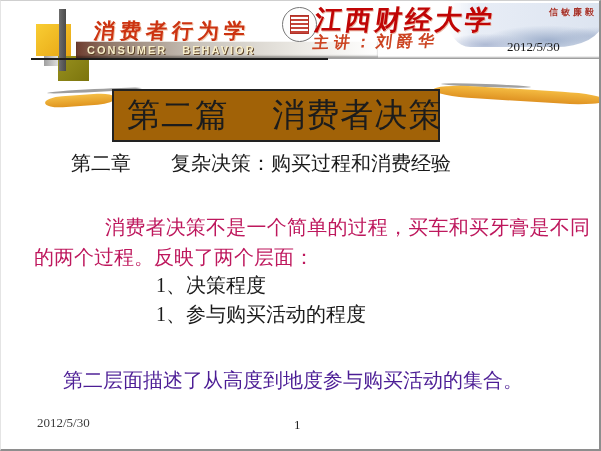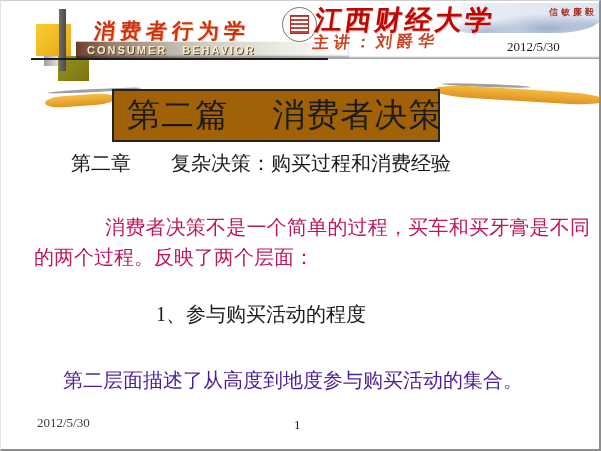--- a/index.html
+++ b/index.html
@@ -25,21 +25,21 @@
   .olive-square{left:57px;top:55px;width:31px;height:25px;
     background:linear-gradient(135deg,#98901f,#7c750d);z-index:2;}
   .v-bar{left:58px;top:8px;width:7px;height:62px;
     background:linear-gradient(to right,#6d6d6d,#4a4a4a);z-index:3;}
 
   .course-title-cn{left:93px;top:16px;
     font-size:21px;font-weight:bold;letter-spacing:5px;
     color:#cc3311;transform:skewX(-6deg);
     text-shadow:1px 1px 0 #f0c9b0;z-index:4;}
 
-  .en-bar{left:75px;top:40px;width:273px;height:17px;z-index:4;
+  .en-bar{left:75px;top:40px;width:302px;height:17px;z-index:4;
     background:linear-gradient(to right,#6e3c2e 0%,#937c6d 12%,#c9c3ba 40%,#eceae5 75%,#ffffff 100%);
     box-shadow:inset 0 1px 0 rgba(255,255,255,.7),inset 0 -2px 2px rgba(0,0,0,.35);
     display:flex;align-items:center;}
   .en-bar span{font-family:"Liberation Sans","DejaVu Sans",sans-serif;
     font-size:11px;font-weight:bold;letter-spacing:2px;white-space:pre;
     color:#f7edc8;text-shadow:1px 1px 0 #5d4326;padding-left:11px;}
 
   .dark-line{left:30px;top:57px;width:297px;height:2px;background:#1c1c1c;z-index:4;}
   .silver-line{left:327px;top:55px;width:274px;height:3px;
     background:linear-gradient(to bottom,#ffffff,#8d8d8d);z-index:3;}
@@ -49,21 +49,21 @@
     background:#fdfdfd;border:1px solid #777;z-index:5;
     display:flex;align-items:center;justify-content:center;}
   .logo .seal{width:17px;height:17px;border:1px solid #b03026;
     background:repeating-linear-gradient(0deg,#c5443a 0 2px,#ffffff 2px 4px);}
   .univ-name{left:314px;top:1px;font-size:27px;font-weight:bold;
     color:#c00505;letter-spacing:3px;transform:skewX(-8deg);
     text-shadow:1px 1px 0 #e8b3a0;z-index:5;white-space:nowrap;}
   .lecturer{left:312px;top:31px;font-size:16px;font-weight:bold;
     color:#cc4422;letter-spacing:5px;transform:skewX(-8deg) rotate(-1deg);z-index:5;white-space:nowrap;}
 
-  .banner{left:446px;top:2px;width:155px;height:30px;z-index:2;
+  .banner{left:446px;top:2px;width:155px;height:44px;z-index:2;
     background:
       radial-gradient(60px 16px at 25% 95%, #aebad4 0%, rgba(174,186,212,0) 70%),
       radial-gradient(85px 20px at 65% 85%, #9fb0cc 0%, rgba(159,176,204,0) 75%),
       radial-gradient(55px 13px at 95% 75%, #b8c4da 0%, rgba(184,196,218,0) 70%),
       linear-gradient(to right, rgba(232,237,246,0) 0%, #e8edf6 18%, #dce4f0 100%);
     border-radius:0 0 30% 15% / 0 0 55% 70%;}
   .motto{position:absolute;right:5px;top:3px;
     font-size:9px;font-weight:bold;letter-spacing:3px;color:#a5322a;
     text-shadow:0 0 1px #ffffff;}
   .date-top{left:506px;top:38px;font-size:13px;color:#1a1a1a;z-index:5;}
@@ -133,19 +133,20 @@
   <div class="abs stroke-gray-left"></div>
   <div class="abs swoosh-left"></div>
   <div class="abs stroke-gray-right"></div>
   <div class="abs swoosh-right"></div>
   <div class="abs title-box">
     <span>第二篇　 消费者决策</span>
   </div>
 
   <div class="abs chapter">第二章　　复杂决策：购买过程和消费经验</div>
   <div class="abs paragraph">消费者决策不是一个简单的过程，买车和买牙膏是不同的两个过程。反映了两个层面：</div>
+  <div class="abs list-item-1">1、决策程度</div>
   <div class="abs list-item-2">1、参与购买活动的程度</div>
   <div class="abs level-line-2">第二层面描述了从高度到地度参与购买活动的集合。</div>
 
   <div class="abs footer-date">2012/5/30</div>
   <div class="abs footer-page">1</div>
 
 </div>
 
 </body></html>

